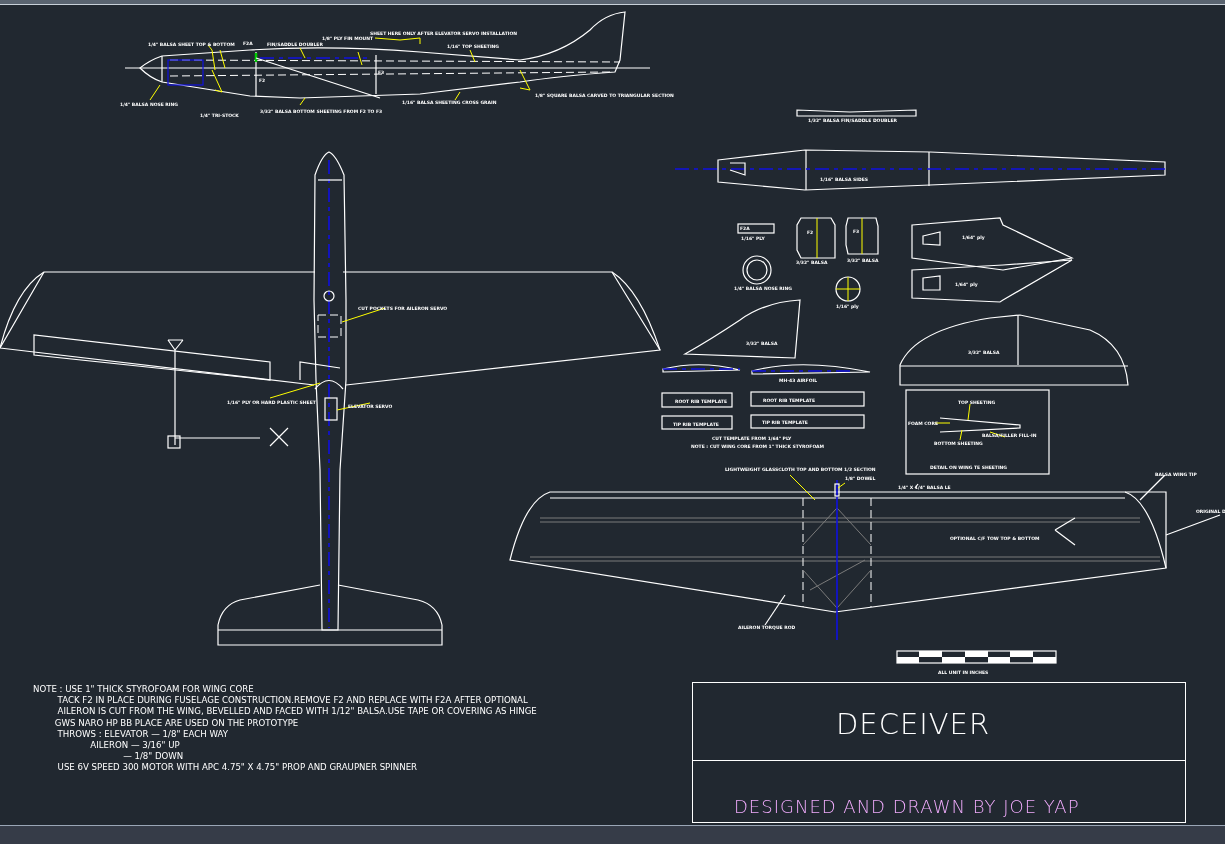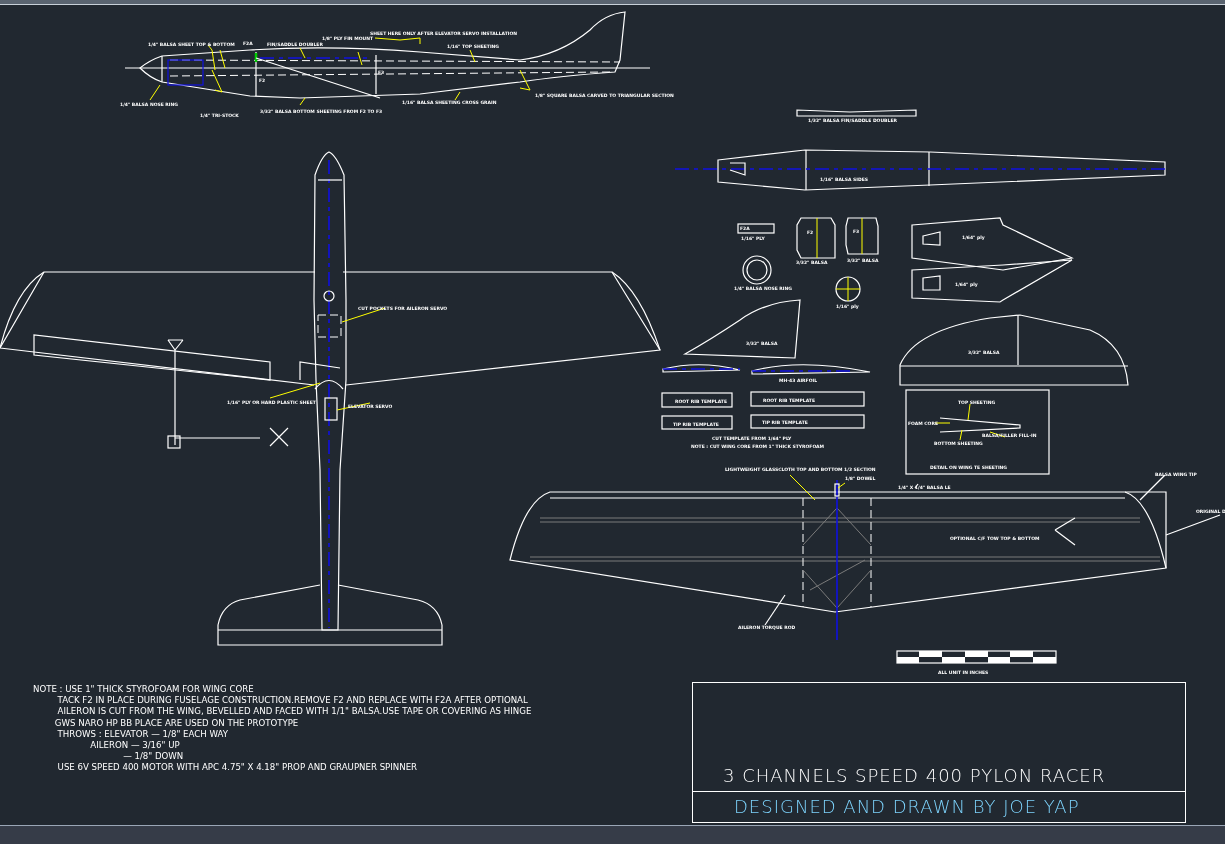--- a/index.html
+++ b/index.html
@@ -14,21 +14,21 @@
   .gr{stroke:#00cc00;fill:none;stroke-width:2.5;}
   .d{stroke:#ffffff;fill:none;stroke-width:1;stroke-dasharray:8 4;}
   .lbl{fill:#ffffff;font-family:"DejaVu Sans",sans-serif;font-size:4.5px;font-weight:bold;}
   .note{position:absolute;left:33px;top:684px;color:#ffffff;font-family:"DejaVu Sans",sans-serif;font-size:8.6px;line-height:11.2px;white-space:pre;}
   .tb{position:absolute;left:692px;top:682px;width:492px;height:139px;border:1px solid #ffffff;}
   .tb .r1{position:absolute;left:0;top:0;width:492px;height:77px;border-bottom:1px solid #fff;}
   .tb .r2{position:absolute;left:0;top:78px;width:492px;height:30px;border-bottom:1px solid #fff;}
   .tb .r3{position:absolute;left:0;top:109px;width:492px;height:30px;}
   .tb .title{position:absolute;left:143px;top:24px;color:#fff;font-family:"DejaVu Sans",sans-serif;font-weight:200;font-size:29px;letter-spacing:1px;}
   .tb .sub{position:absolute;left:30px;top:4px;color:#fff;font-family:"DejaVu Sans",sans-serif;font-size:18px;font-weight:200;letter-spacing:1px;}
-  .tb .des{position:absolute;left:41px;top:4px;color:#7dd3fc;font-family:"DejaVu Sans",sans-serif;font-size:18px;font-weight:200;letter-spacing:1px;}
+  .tb .des{position:absolute;left:41px;top:4px;color:#f0abfc;font-family:"DejaVu Sans",sans-serif;font-size:18px;font-weight:200;letter-spacing:1px;}
 </style>
 </head>
 <body>
 
 <div class="topbar"></div>
 
 <svg id="canvas" width="1225" height="820" viewBox="0 5 1225 820">
 
   <g>
     <line class="w" x1="125" y1="68" x2="650" y2="68"></line>
@@ -198,29 +198,29 @@
       <rect x="988" y="657" width="22" height="6" fill="#fff"></rect>
       <rect x="1010" y="651" width="23" height="6" fill="#fff"></rect>
       <rect x="1033" y="657" width="23" height="6" fill="#fff"></rect>
       <text class="lbl" x="938" y="674">ALL UNIT IN INCHES</text>
     </g>
   </g>
 </svg>
 
 <div class="note"><span>NOTE : USE 1" THICK STYROFOAM FOR WING CORE</span>
 <span>         TACK F2 IN PLACE DURING FUSELAGE CONSTRUCTION.REMOVE F2 AND REPLACE WITH F2A AFTER OPTIONAL</span>
-<span>         AILERON IS CUT FROM THE WING, BEVELLED AND FACED WITH 1/1" BALSA.USE TAPE OR COVERING AS HINGE</span>
+<span>         AILERON IS CUT FROM THE WING, BEVELLED AND FACED WITH 1/12" BALSA.USE TAPE OR COVERING AS HINGE</span>
 <span>        GWS NARO HP BB PLACE ARE USED ON THE PROTOTYPE</span>
 <span>         THROWS : ELEVATOR — 1/8" EACH WAY</span>
 <span>                     AILERON — 3/16" UP</span>
 <span>                                 — 1/8" DOWN</span>
-<span>         USE 6V SPEED 400 MOTOR WITH APC 4.75" X 4.18" PROP AND GRAUPNER SPINNER</span></div>
+<span>         USE 6V SPEED 300 MOTOR WITH APC 4.75" X 4.75" PROP AND GRAUPNER SPINNER</span></div>
 
 <div class="tb">
-  <div class="r2">
-    <span class="sub">3 CHANNELS SPEED 400 PYLON RACER</span>
+  <div class="r1">
+    <span class="title">DECEIVER</span>
   </div>
   <div class="r3">
     <span class="des">DESIGNED AND DRAWN BY JOE YAP</span>
   </div>
 </div>
 
 <div class="bottombar"></div>
 
 </body></html>

